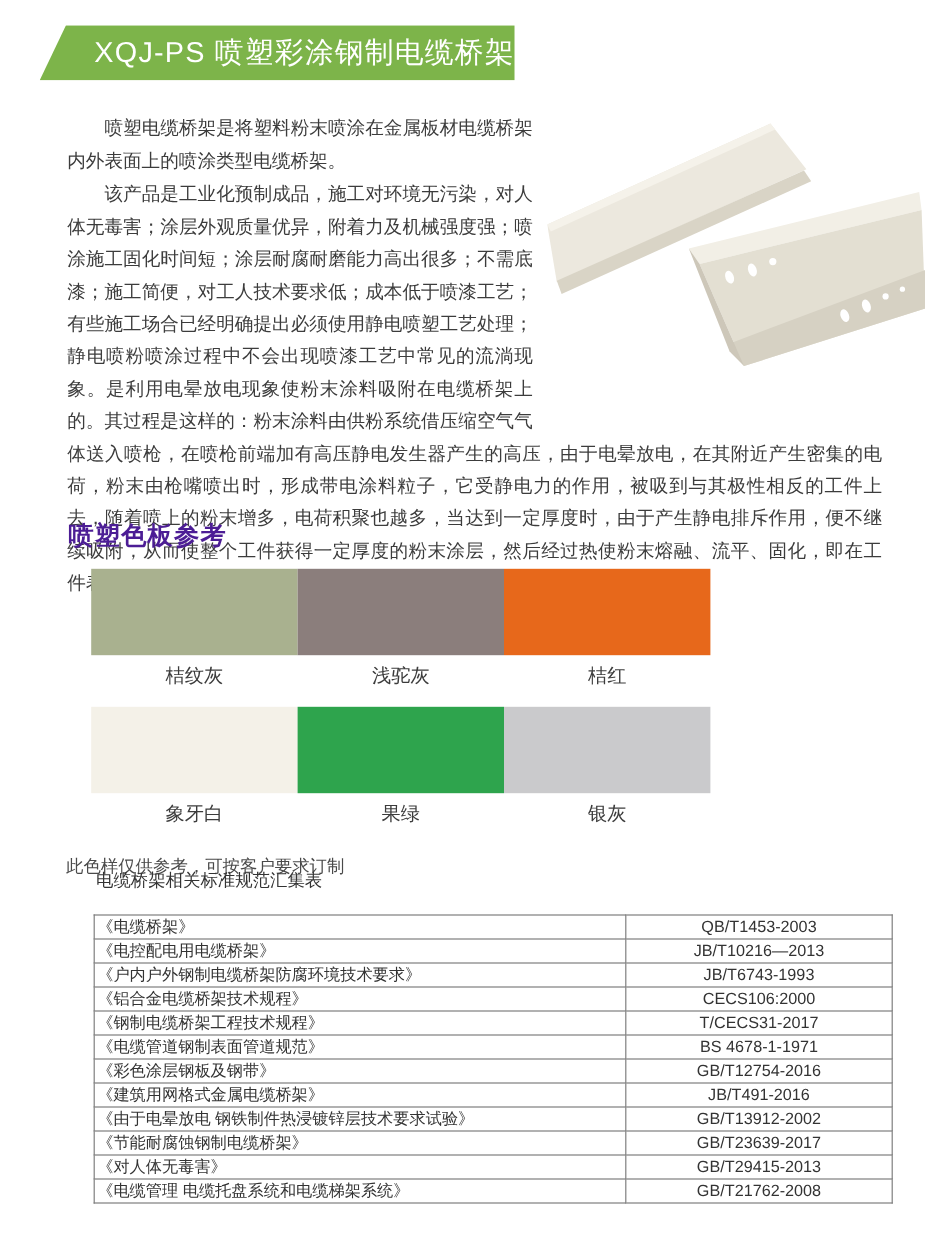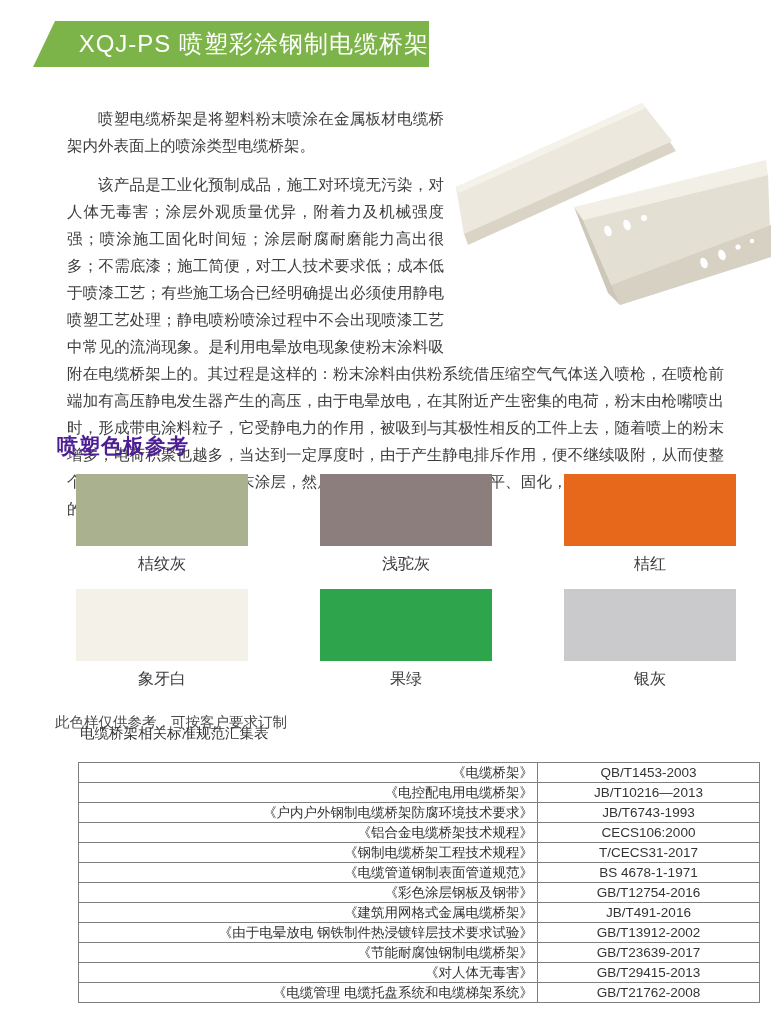--- a/index.html
+++ b/index.html
@@ -14,50 +14,50 @@
     background:#7db44a;
     clip-path:polygon(22px 0,100% 0,100% 100%,0 100%);
     display:flex;align-items:center;justify-content:flex-end;
   }
   .banner span{color:#ffffff;font-size:24px;letter-spacing:1px;}
   
   .intro{
     position:absolute;left:55px;top:93px;width:681px;
     font-size:15.5px;line-height:27px;text-align:justify;color:#3c3c3c;
   }
-  .intro p{margin:12px;text-indent:2em;}
+  .intro p{margin:1px;text-indent:2em;}
   .photo{
     float:right;width:315px;height:240px;margin:2px -35px 8px 12px;
     background:#ffffff;overflow:hidden;
   }
   
   .colorboard{position:absolute;left:55px;top:432px;width:681px;}
   .colorboard h2{
     margin:0 0 0 2px;font-size:21px;font-weight:600;color:#4c1d95;letter-spacing:1px;
   }
   .swatches{
     margin:14px 0 0 21px;width:660px;
-    display:grid;grid-template-columns:repeat(3,172px);column-gap:72px;
+    display:grid;grid-template-columns:repeat(3,172px);
   }
   .swatch-box{height:72px;background:#ccc;}
   .swatch-label{
     text-align:center;margin:7px 0 14px;font-size:16px;color:#3c3c3c;line-height:22px;
   }
   .note{
     margin-top:9px;text-align:left;font-size:14.5px;color:#4a4a4a;padding-right:1px;
   }
   
   .standards{position:absolute;left:78px;top:724px;width:657px;}
   .tbl-title{font-size:14.5px;color:#333333;margin:0 0 19px 2px;}
   table{border-collapse:collapse;width:657px;table-layout:fixed;}
   td{
     border:1px solid #7f7f7f;height:19px;font-size:13.5px;color:#333333;
     overflow:hidden;white-space:nowrap;
   }
-  td.name{width:436px;padding:0 4px 0 18px;text-align:right;}
+  td.name{width:436px;padding:0 4px 0 2px;}
   td.code{width:221px;text-align:center;padding:0;}
 </style>
 </head>
 <body>
 
 <div class="banner">
   <span>XQJ-PS 喷塑彩涂钢制电缆桥架</span>
 </div>
 
 <div class="intro">

